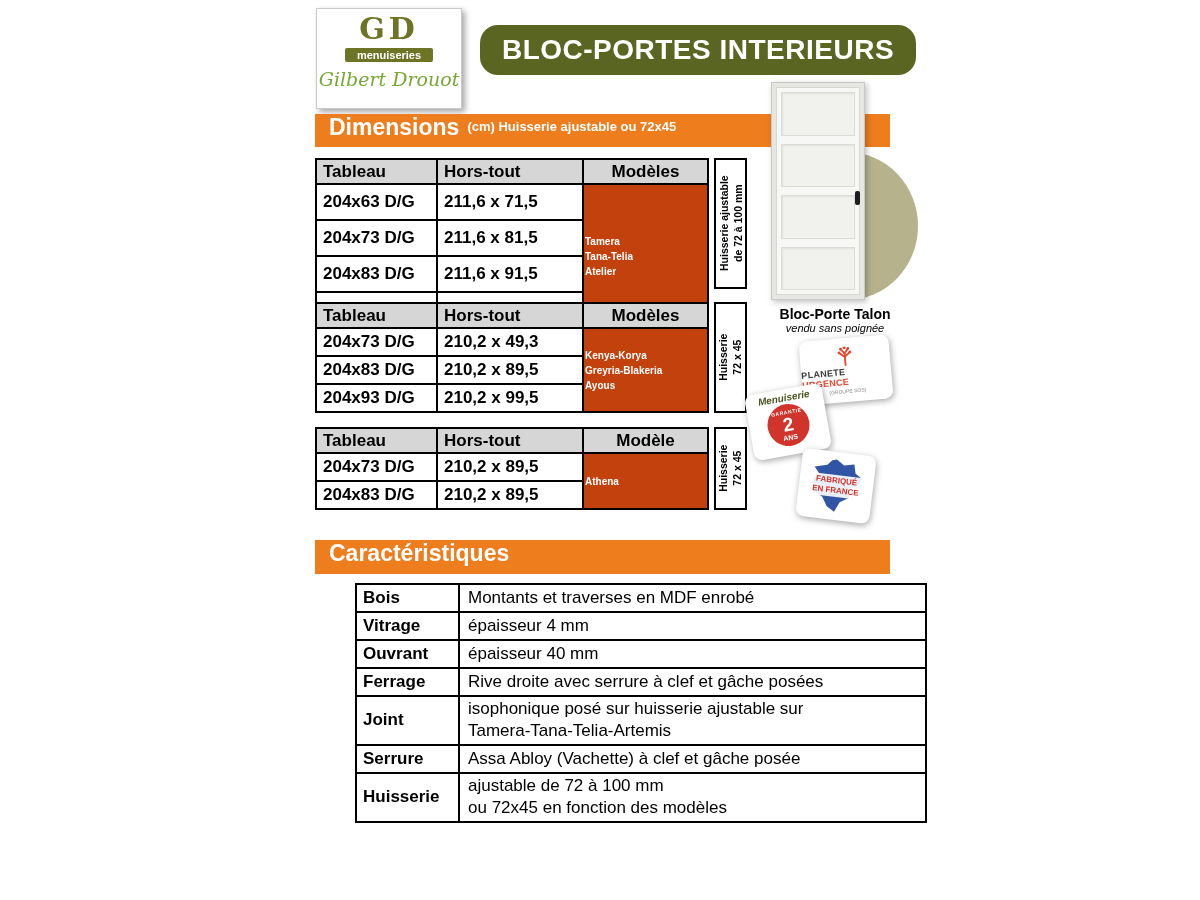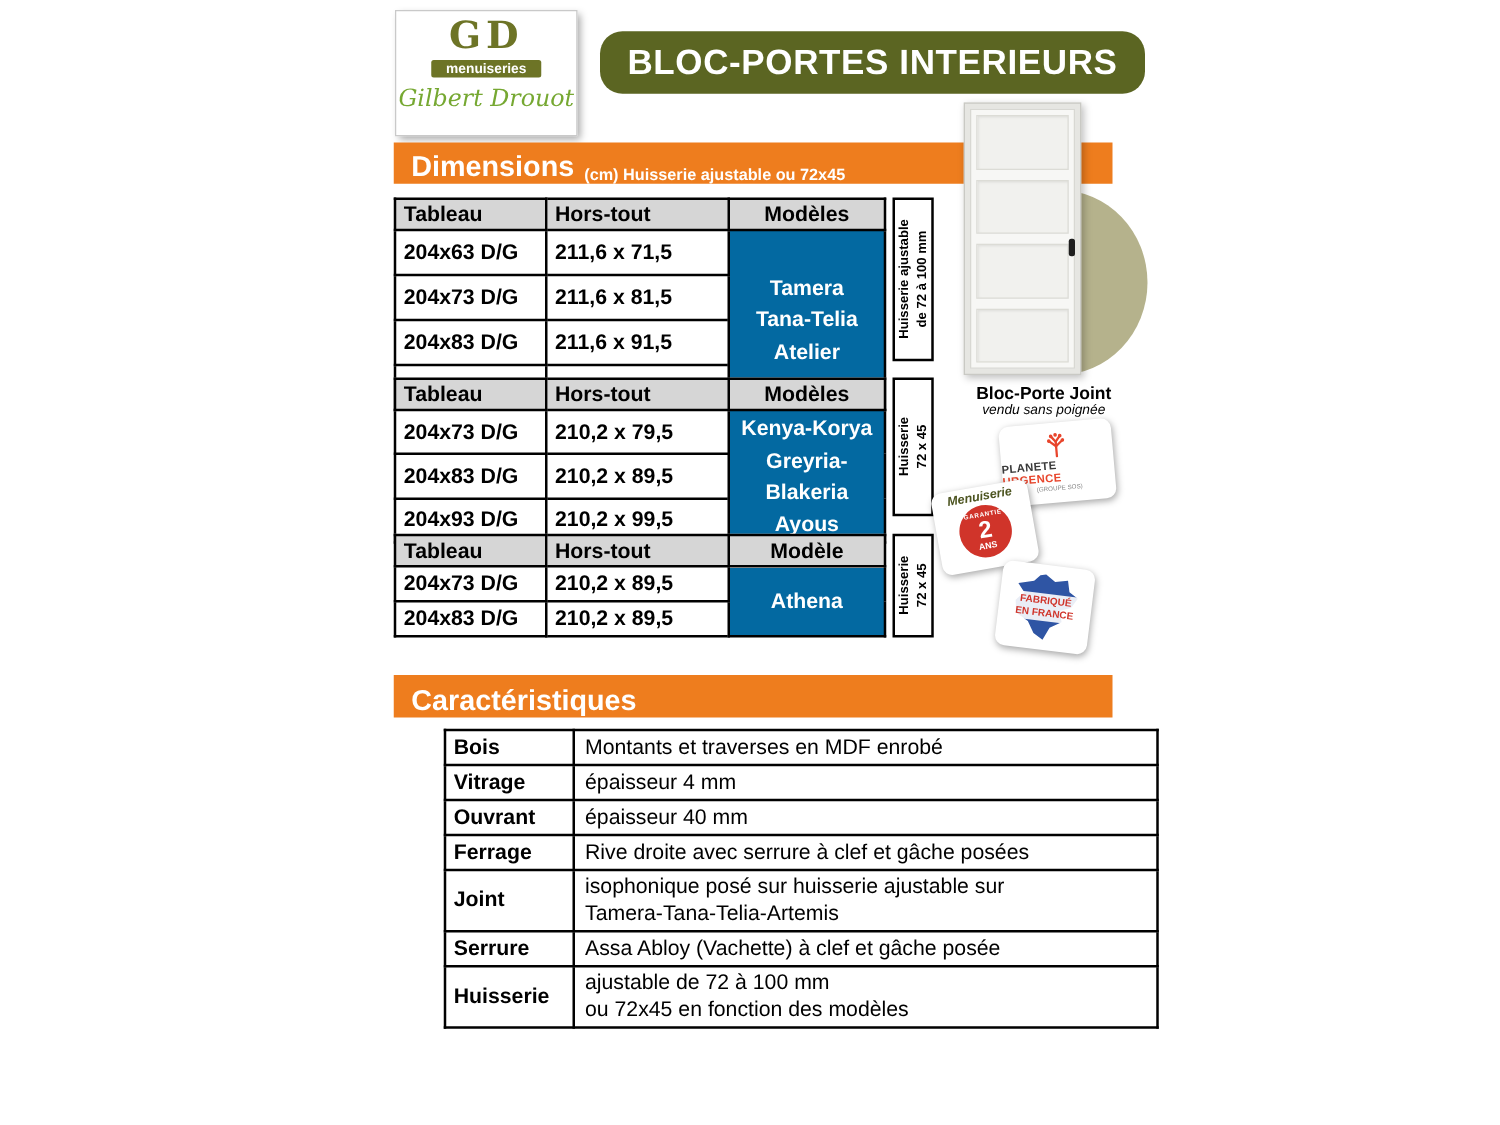--- a/index.html
+++ b/index.html
@@ -24,40 +24,40 @@
 
   
   .title-bar {
     position:absolute; left:480px; top:25px; width:436px; height:50px;
     background:#5b6522; color:#fff; display:flex; align-items:center; justify-content:center;
     font-size:28px; font-weight:bold; letter-spacing:.5px;border-radius:18px;
   }
 
   
   .orange-bar {
-    position:absolute; background:#ee7d1e; color:#fff; display:flex; align-items:flex-end;
+    position:absolute; background:#ee7d1e; color:#fff; display:flex; align-items:flex-start;
     padding-left:14px;
   }
   .dims-bar { left:315px; top:114px; width:575px; height:33px; }
   .chars-bar { left:315px; top:540px; width:575px; height:34px; }
   .bar-title { font-size:23px; font-weight:bold; }
   .bar-sub { font-size:13px; font-weight:bold; margin-left:8px; margin-top:5px; }
 
   
   table { border-collapse:collapse; position:absolute; table-layout:fixed; background:#fff; }
   td, th { border:2px solid #000; overflow:hidden; }
   .t1 { left:315px; top:158px; }
   .t2 { left:315px; top:302px; }
   .t3 { left:315px; top:427px; }
   .c1 { width:121px; } .c2 { width:146px; } .c3 { width:125px; }
   th { background:#d6d6d6; font-size:17px; font-weight:bold; padding:1px 6px; }
   .thl { text-align:left; } .thc { }
   td.val { font-size:17px; font-weight:bold; padding:1px 6px; text-align:left; background:#fff; }
-  td.models { background:#0369a1; color:#fff; font-weight:bold; font-size:17px;
-    text-align:center; line-height:1.5; white-space:pre-line; }
+  td.models { background:#c2410c; color:#fff; font-weight:bold; font-size:10px;
+    line-height:1.5; white-space:pre-line; }
   tr.h25 { height:25px; } tr.h26 { height:36px; } tr.h28 { height:28px; }
 
   
   .vstrip { position:absolute; width:33px; border:2px solid #000; background:#fff;
     display:flex; align-items:center; justify-content:center; overflow:visible; }
   .vs1 { left:714px; top:158px; height:131px; }
   .vs2 { left:714px; top:302px; height:111px; }
   .vs3 { left:714px; top:427px; height:83px; }
   .vtext { transform:rotate(-90deg); white-space:pre; font-size:10.5px; font-weight:bold;
     text-align:center; line-height:1.35; flex-shrink:0; }
@@ -176,21 +176,21 @@
     <thead>
       <tr class="h25">
         <th class="thl">Tableau</th>
         <th class="thl">Hors-tout</th>
         <th class="thc">Modèles</th>
       </tr>
     </thead>
     <tbody>
       <tr class="h28">
         <td class="val">204x73 D/G</td>
-        <td class="val">210,2 x 79,5</td>
+        <td class="val">210,2 x 49,3</td>
         <td class="models" rowspan="3">Kenya-Korya
 Greyria-Blakeria
 Ayous</td>
       </tr>
       <tr class="h28">
         <td class="val">204x83 D/G</td>
         <td class="val">210,2 x 89,5</td>
       </tr>
       <tr class="h28">
         <td class="val">204x93 D/G</td>
@@ -237,21 +237,21 @@
   <div class="door">
     <div class="door-inner">
       <div class="door-panel"></div>
       <div class="door-panel"></div>
       <div class="door-panel"></div>
       <div class="door-panel"></div>
       <div class="door-handle"></div>
     </div>
   </div>
   <div class="door-caption">
-    <div class="cap">Bloc-Porte Joint</div>
+    <div class="cap">Bloc-Porte Talon</div>
     <div class="sub">vendu sans poignée</div>
   </div>
 
   <div class="badge planete">
     <svg width="22" height="20" viewBox="0 0 24 22">
       <g stroke="#e8452c" stroke-width="2" fill="none" stroke-linecap="round">
         <path d="M12 21 V8"></path>
           <path d="M12 12 L6 7"></path>
           <path d="M12 12 L18 7"></path>
         <path d="M12 8 L8 3"></path>

